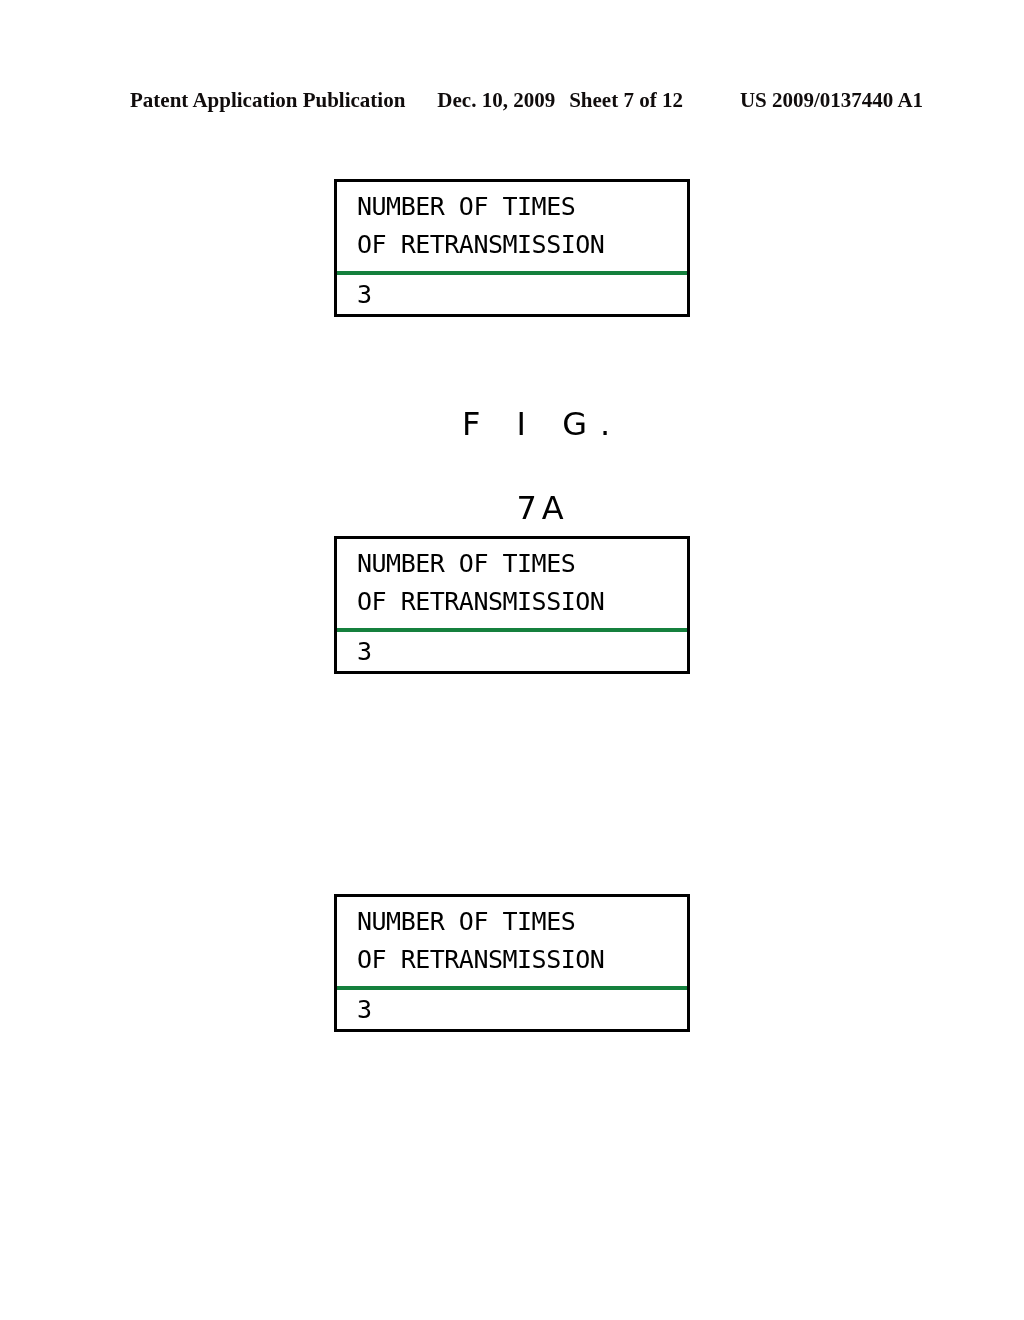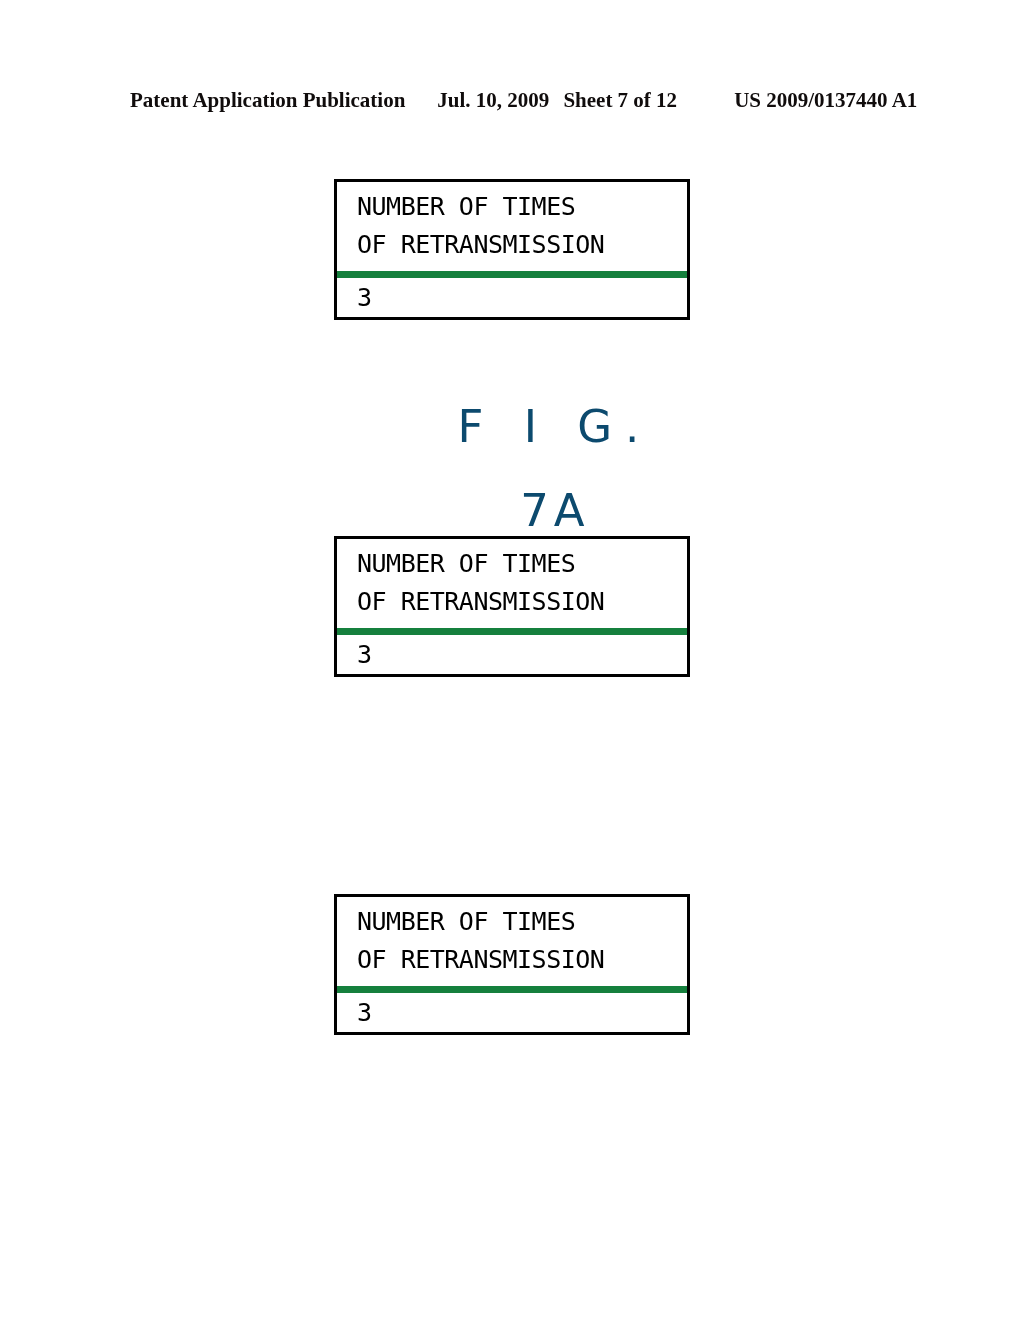--- a/index.html
+++ b/index.html
@@ -64,21 +64,21 @@
     margin: 0 auto;
     width: 356px;
     border: 3px solid #000000;
     background: #ffffff;
     box-sizing: border-box;
   }
 
   .table-head {
     padding: 6px 0 7px 20px;
     box-sizing: border-box;
-    border-bottom: 7px solid #15803d;
+    border-bottom: 4px solid #15803d;
   }
 
   .table-head .line {
     display: block;
     font-family: "DejaVu Sans Mono", "Liberation Mono", monospace;
     font-size: 25px;
     line-height: 38px;
     letter-spacing: -0.5px;
     color: #000000;
     white-space: pre;
@@ -98,23 +98,23 @@
     line-height: 28px;
     color: #000000;
   }
 
   
   .fig-caption {
     margin: 44px auto 0 auto;
     width: 560px;
     text-align: center;
     font-family: "DejaVu Sans", "Liberation Sans", sans-serif;
-    font-size: 45px;
+    font-size: 32px;
     line-height: 42px;
-    color: #0c4a6e;
+    color: #000000;
     white-space: pre;
     letter-spacing: 0px;
   }
   .fig-caption .cap-fig {
     letter-spacing: 13px;
   }
   .fig-caption .cap-gap {
     display: inline-block;
     width: 26px;
   }
@@ -122,21 +122,21 @@
     letter-spacing: 5px;
   }
 </style>
 </head>
 <body>
 
 <div class="page">
 
   <div class="pub-header">
     <span class="hdr-pub">Patent Application Publication</span>
-    <span class="hdr-date">Jul. 10, 2009</span>
+    <span class="hdr-date">Dec. 10, 2009</span>
     <span class="hdr-sheet">Sheet 7 of 12</span>
     <span class="hdr-docnum">US 2009/0137440 A1</span>
   </div>
 
   <div class="fig-group g1">
     <div class="table-box">
       <div class="table-head">
         <span class="line">NUMBER OF TIMES</span>
         <span class="line">OF RETRANSMISSION</span>
       </div>

